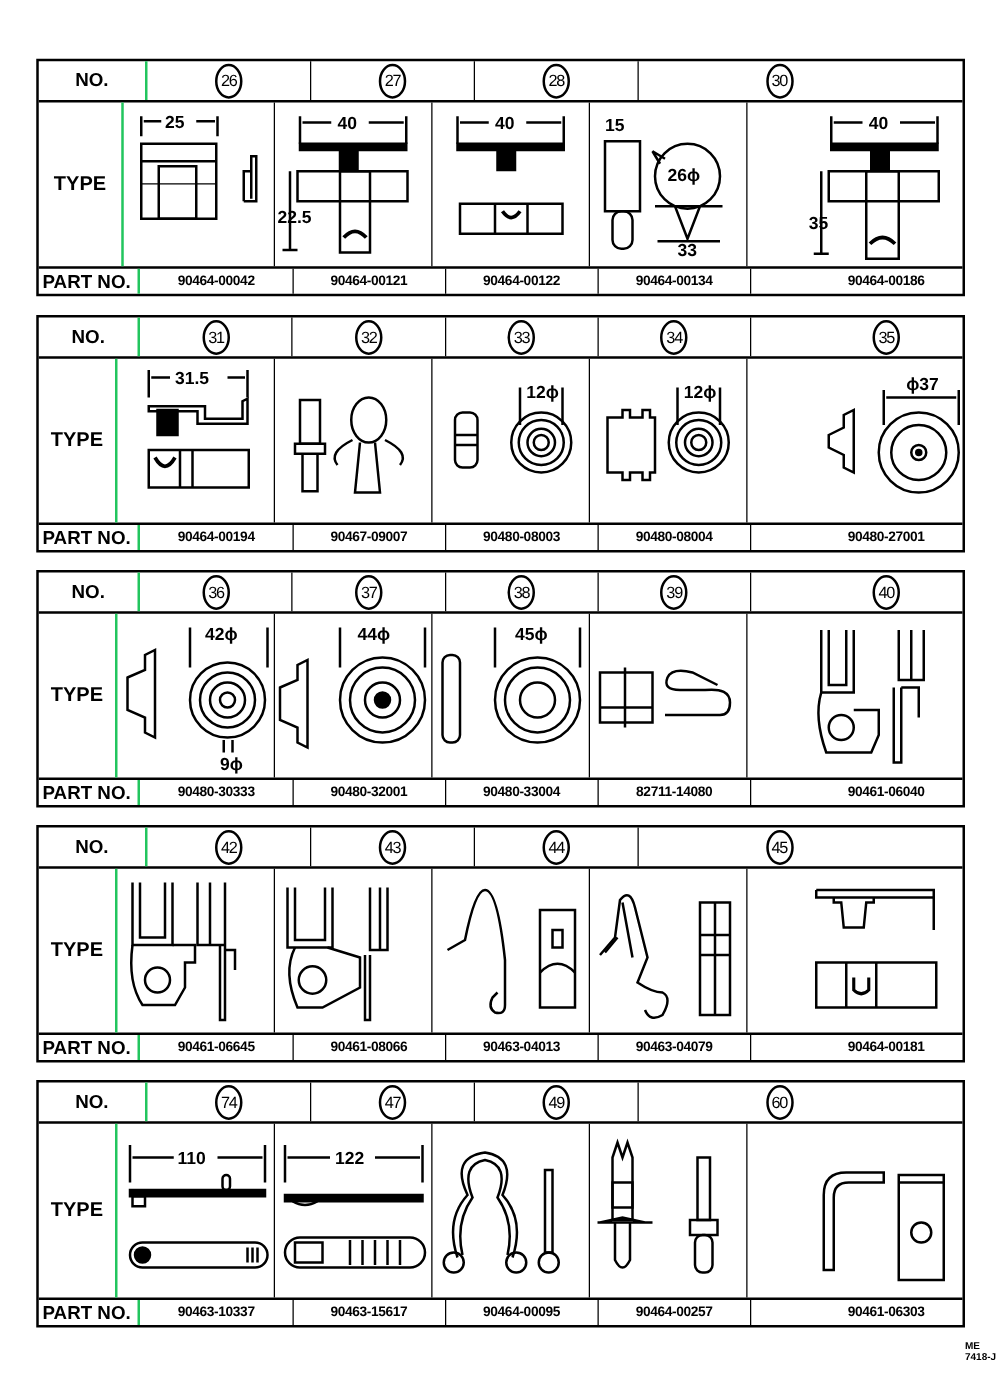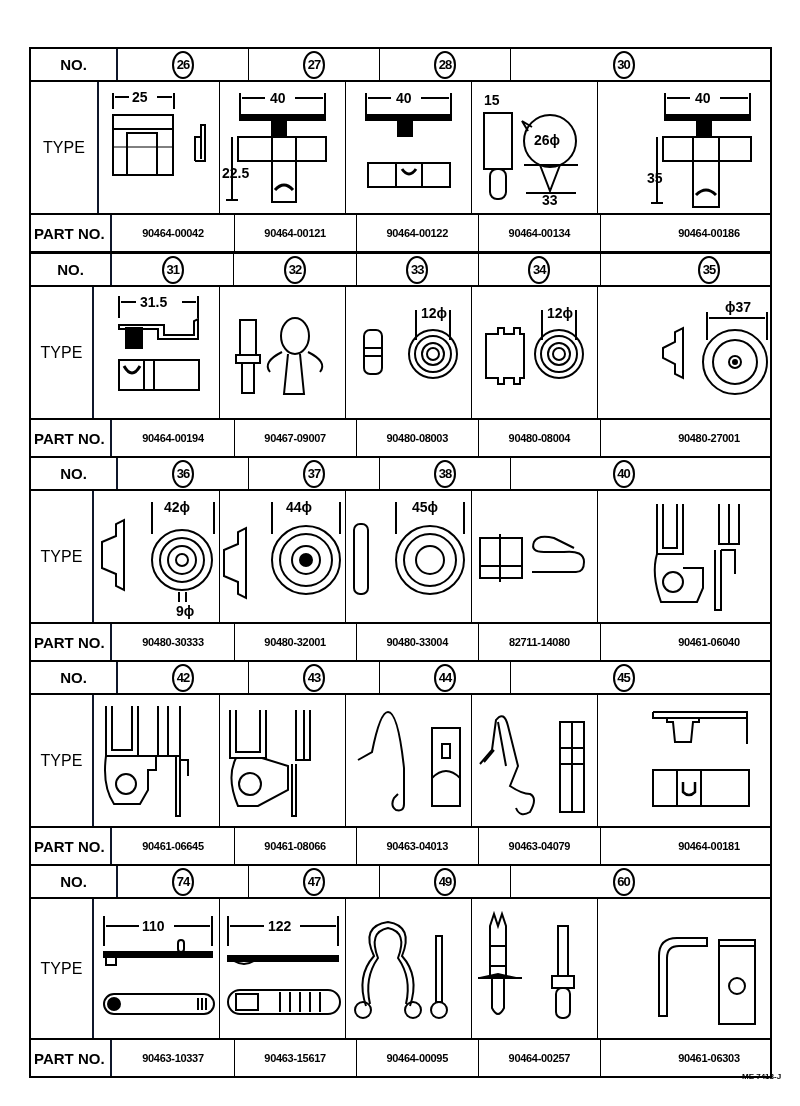--- a/index.html
+++ b/index.html
@@ -1,31 +1,31 @@
 <!DOCTYPE html>
 <html><head>
 <meta charset="utf-8">
 <style>
   html, body { margin:0; padding:0; background:#ffffff; }
   body { width:800px; height:1106px; position:relative; font-family:"Liberation Sans", sans-serif; color:#000; overflow:hidden; }
   .tbl { position:absolute; left:29px; width:743px; border:2px solid #000; box-sizing:border-box; }
   .row { display:flex; }
   .hdr { height:31px; border-bottom:2px solid #000; }
   .typ { height:131px; border-bottom:2px solid #000; }
-  .prt { height:36px; }
-  .c0 { width:87px; border-right:2px solid #0f172a; display:flex; align-items:center; justify-content:center; font-size:15px; font-weight:bold; box-sizing:border-box; }
+  .prt { height:20px; }
+  .c0 { width:87px; border-right:2px solid #22c55e; display:flex; align-items:center; justify-content:center; font-size:15px; font-weight:bold; box-sizing:border-box; }
   .c0.pn { justify-content:flex-start; padding-left:3px; font-size:15px; }
-  .c0.ty { font-weight:normal; font-size:16px; }
+  .c0.ty { font-weight:bold; font-size:16px; }
   .cell { width:131px; border-right:1.5px solid #000; display:flex; align-items:center; justify-content:center; box-sizing:border-box; position:relative; }
   .cell:last-child { border-right:none;margin-left:47px; }
-  .num { width:22px; height:28px; border:2px solid #000; border-radius:50%; display:flex; align-items:center; justify-content:center; font-size:13px; font-weight:bold; letter-spacing:-1px; box-sizing:border-box; }
+  .num { width:22px; height:28px; border:2px solid #000; border-radius:50%; display:flex; align-items:center; justify-content:center; font-size:13px; font-weight:normal; letter-spacing:-1px; box-sizing:border-box; }
   .pnum { font-size:11px; font-weight:bold; letter-spacing:-0.3px; }
   svg { display:block; }
   svg text { font-family:"Liberation Sans", sans-serif; font-weight:bold; font-size:14px; }
-  .code { position:absolute; left:742px; top:1072px; font-size:8px; font-weight:bold; }
+  .code { position:absolute; left:772px; top:1072px; font-size:8px; font-weight:bold; }
 </style>
 </head>
 <body>
 
 <div class="tbl" style="top:47px;">
   <div class="row hdr">
     <div class="c0">NO.</div>
     <div class="cell">
         <div class="num">26</div>
       </div>
@@ -247,20 +247,23 @@
   <div class="row hdr">
     <div class="c0">NO.</div>
     <div class="cell">
         <div class="num">36</div>
       </div>
     <div class="cell">
         <div class="num">37</div>
       </div>
     <div class="cell">
         <div class="num">38</div>
+      </div>
+    <div class="cell">
+        <div class="num">39</div>
       </div>
     <div class="cell">
         <div class="num">40</div>
       </div>
   </div>
   <div class="row typ">
     <div class="c0 ty">TYPE</div>
     <div class="cell">
       <svg width="125" height="125" viewBox="0 0 125 125" fill="none" stroke="#000" stroke-width="2">
         <line x1="58" y1="8" x2="58" y2="40"></line>

